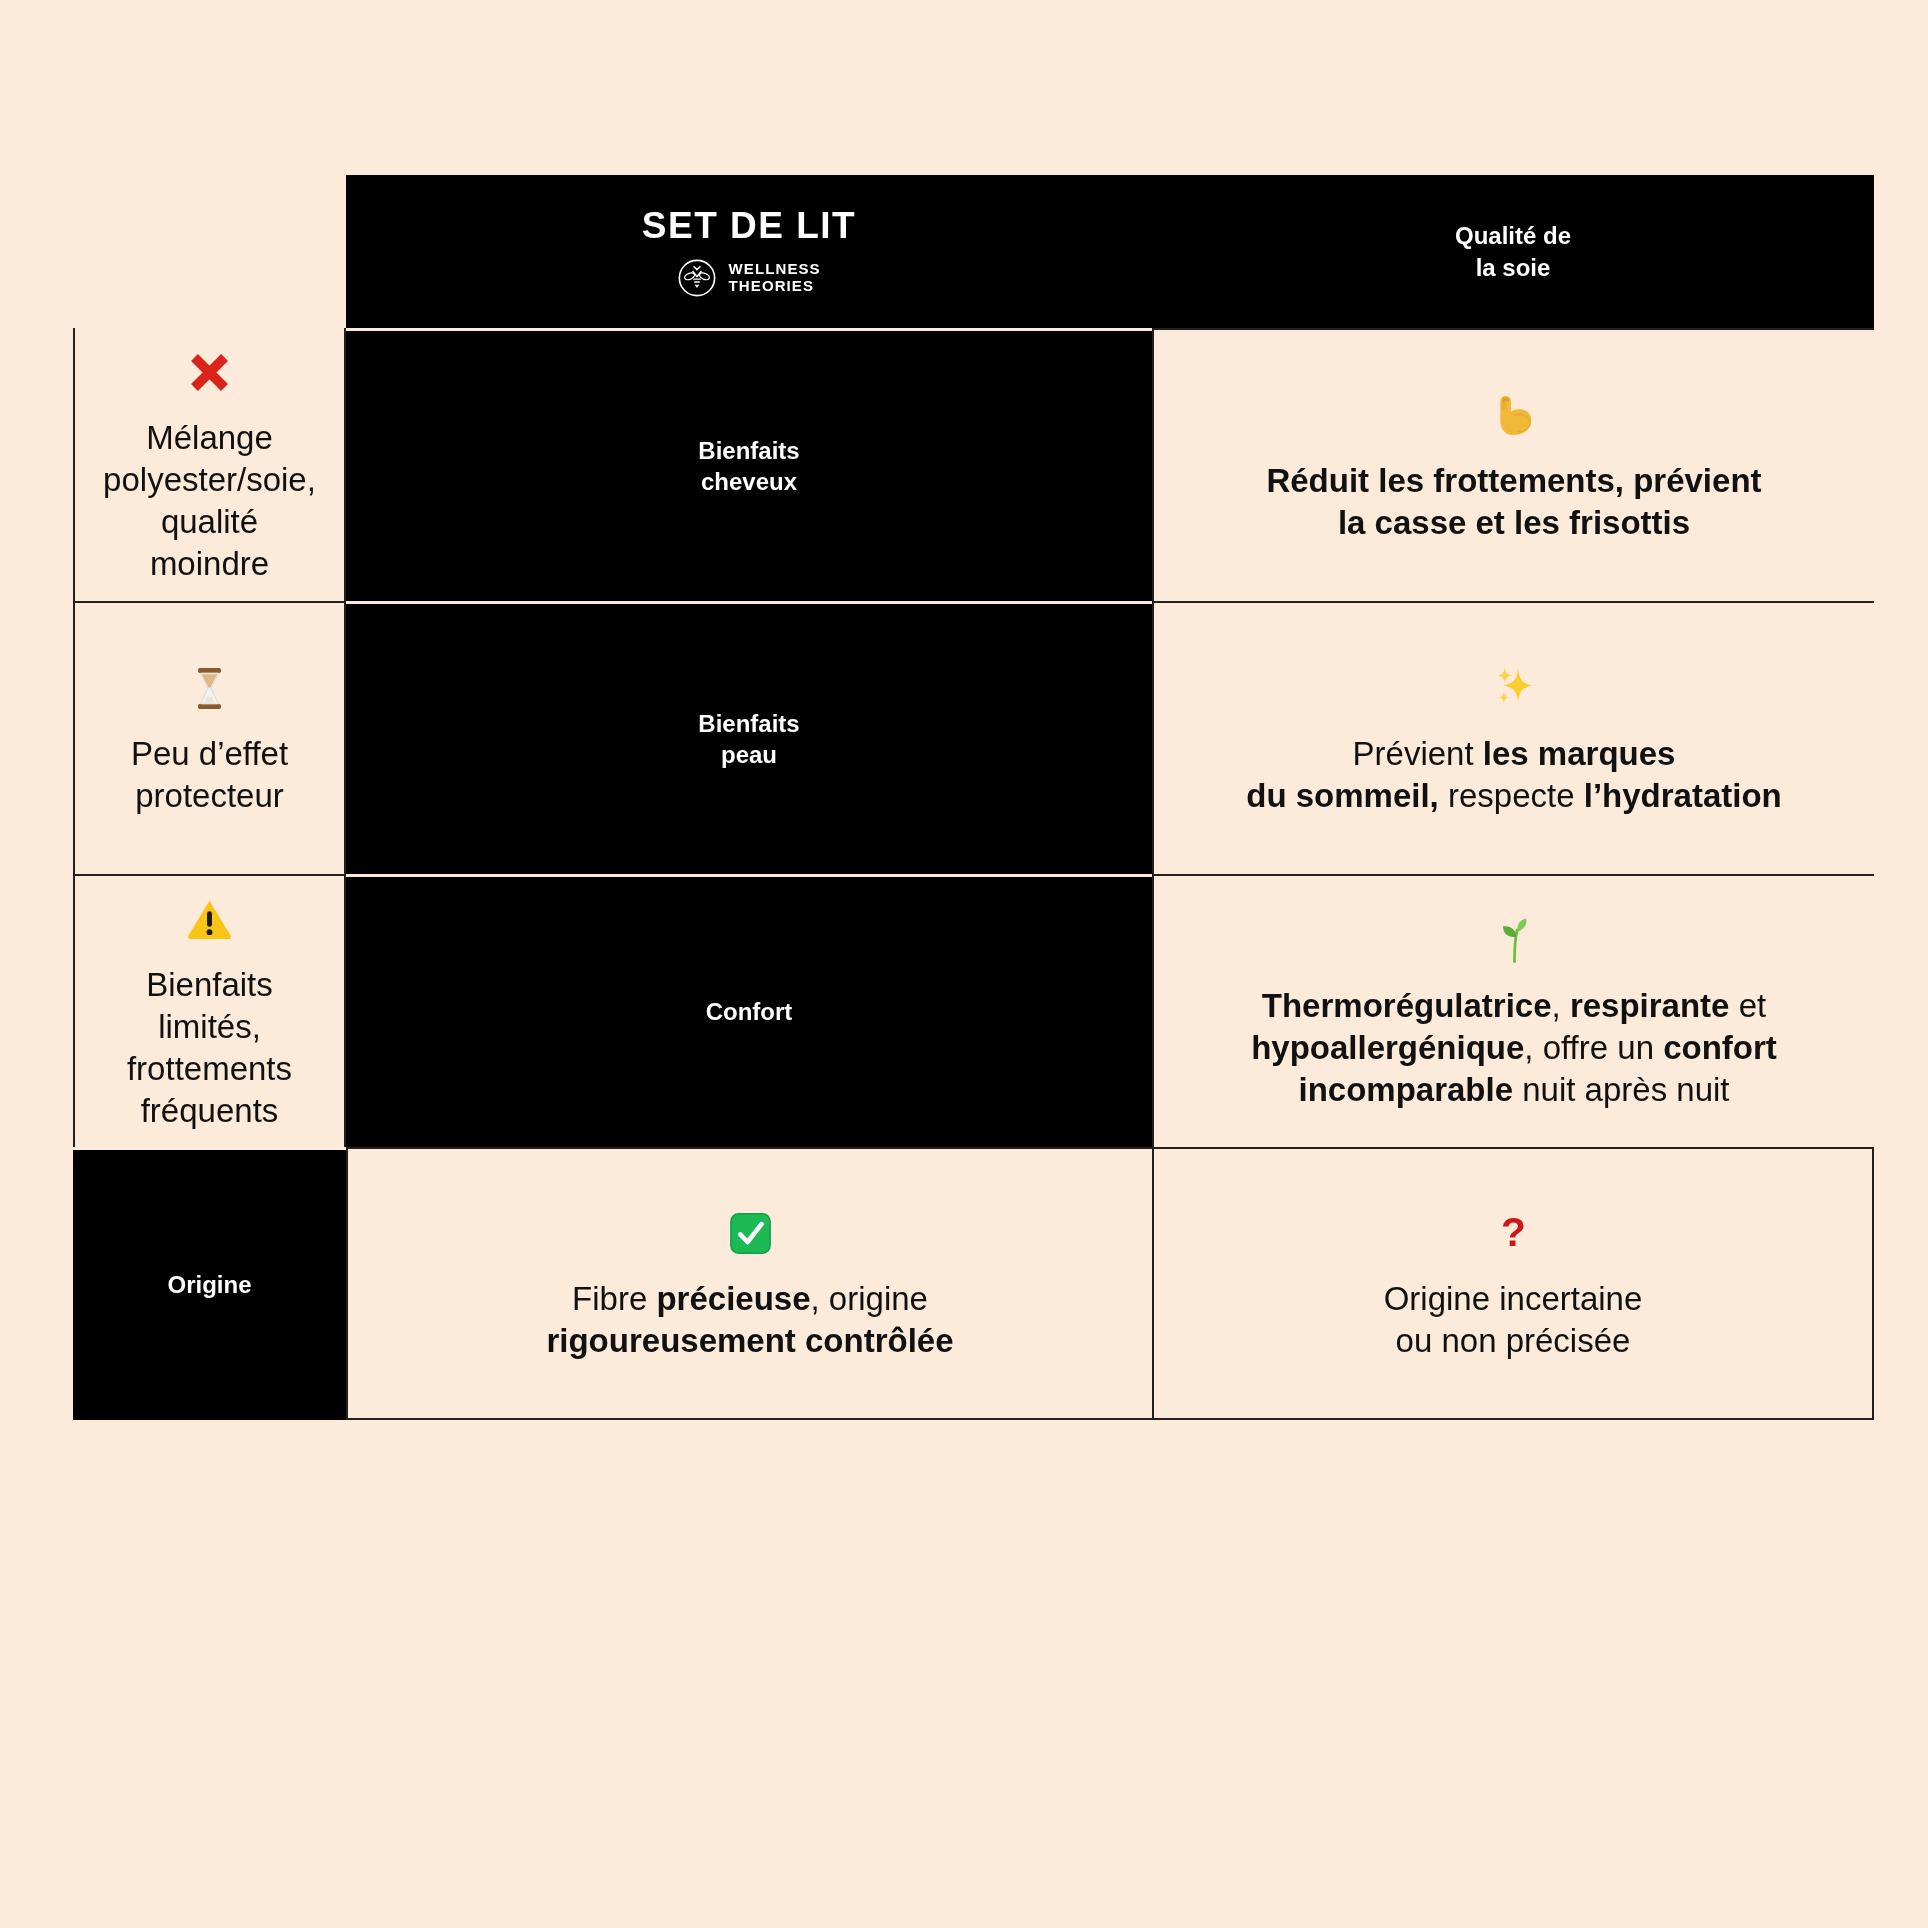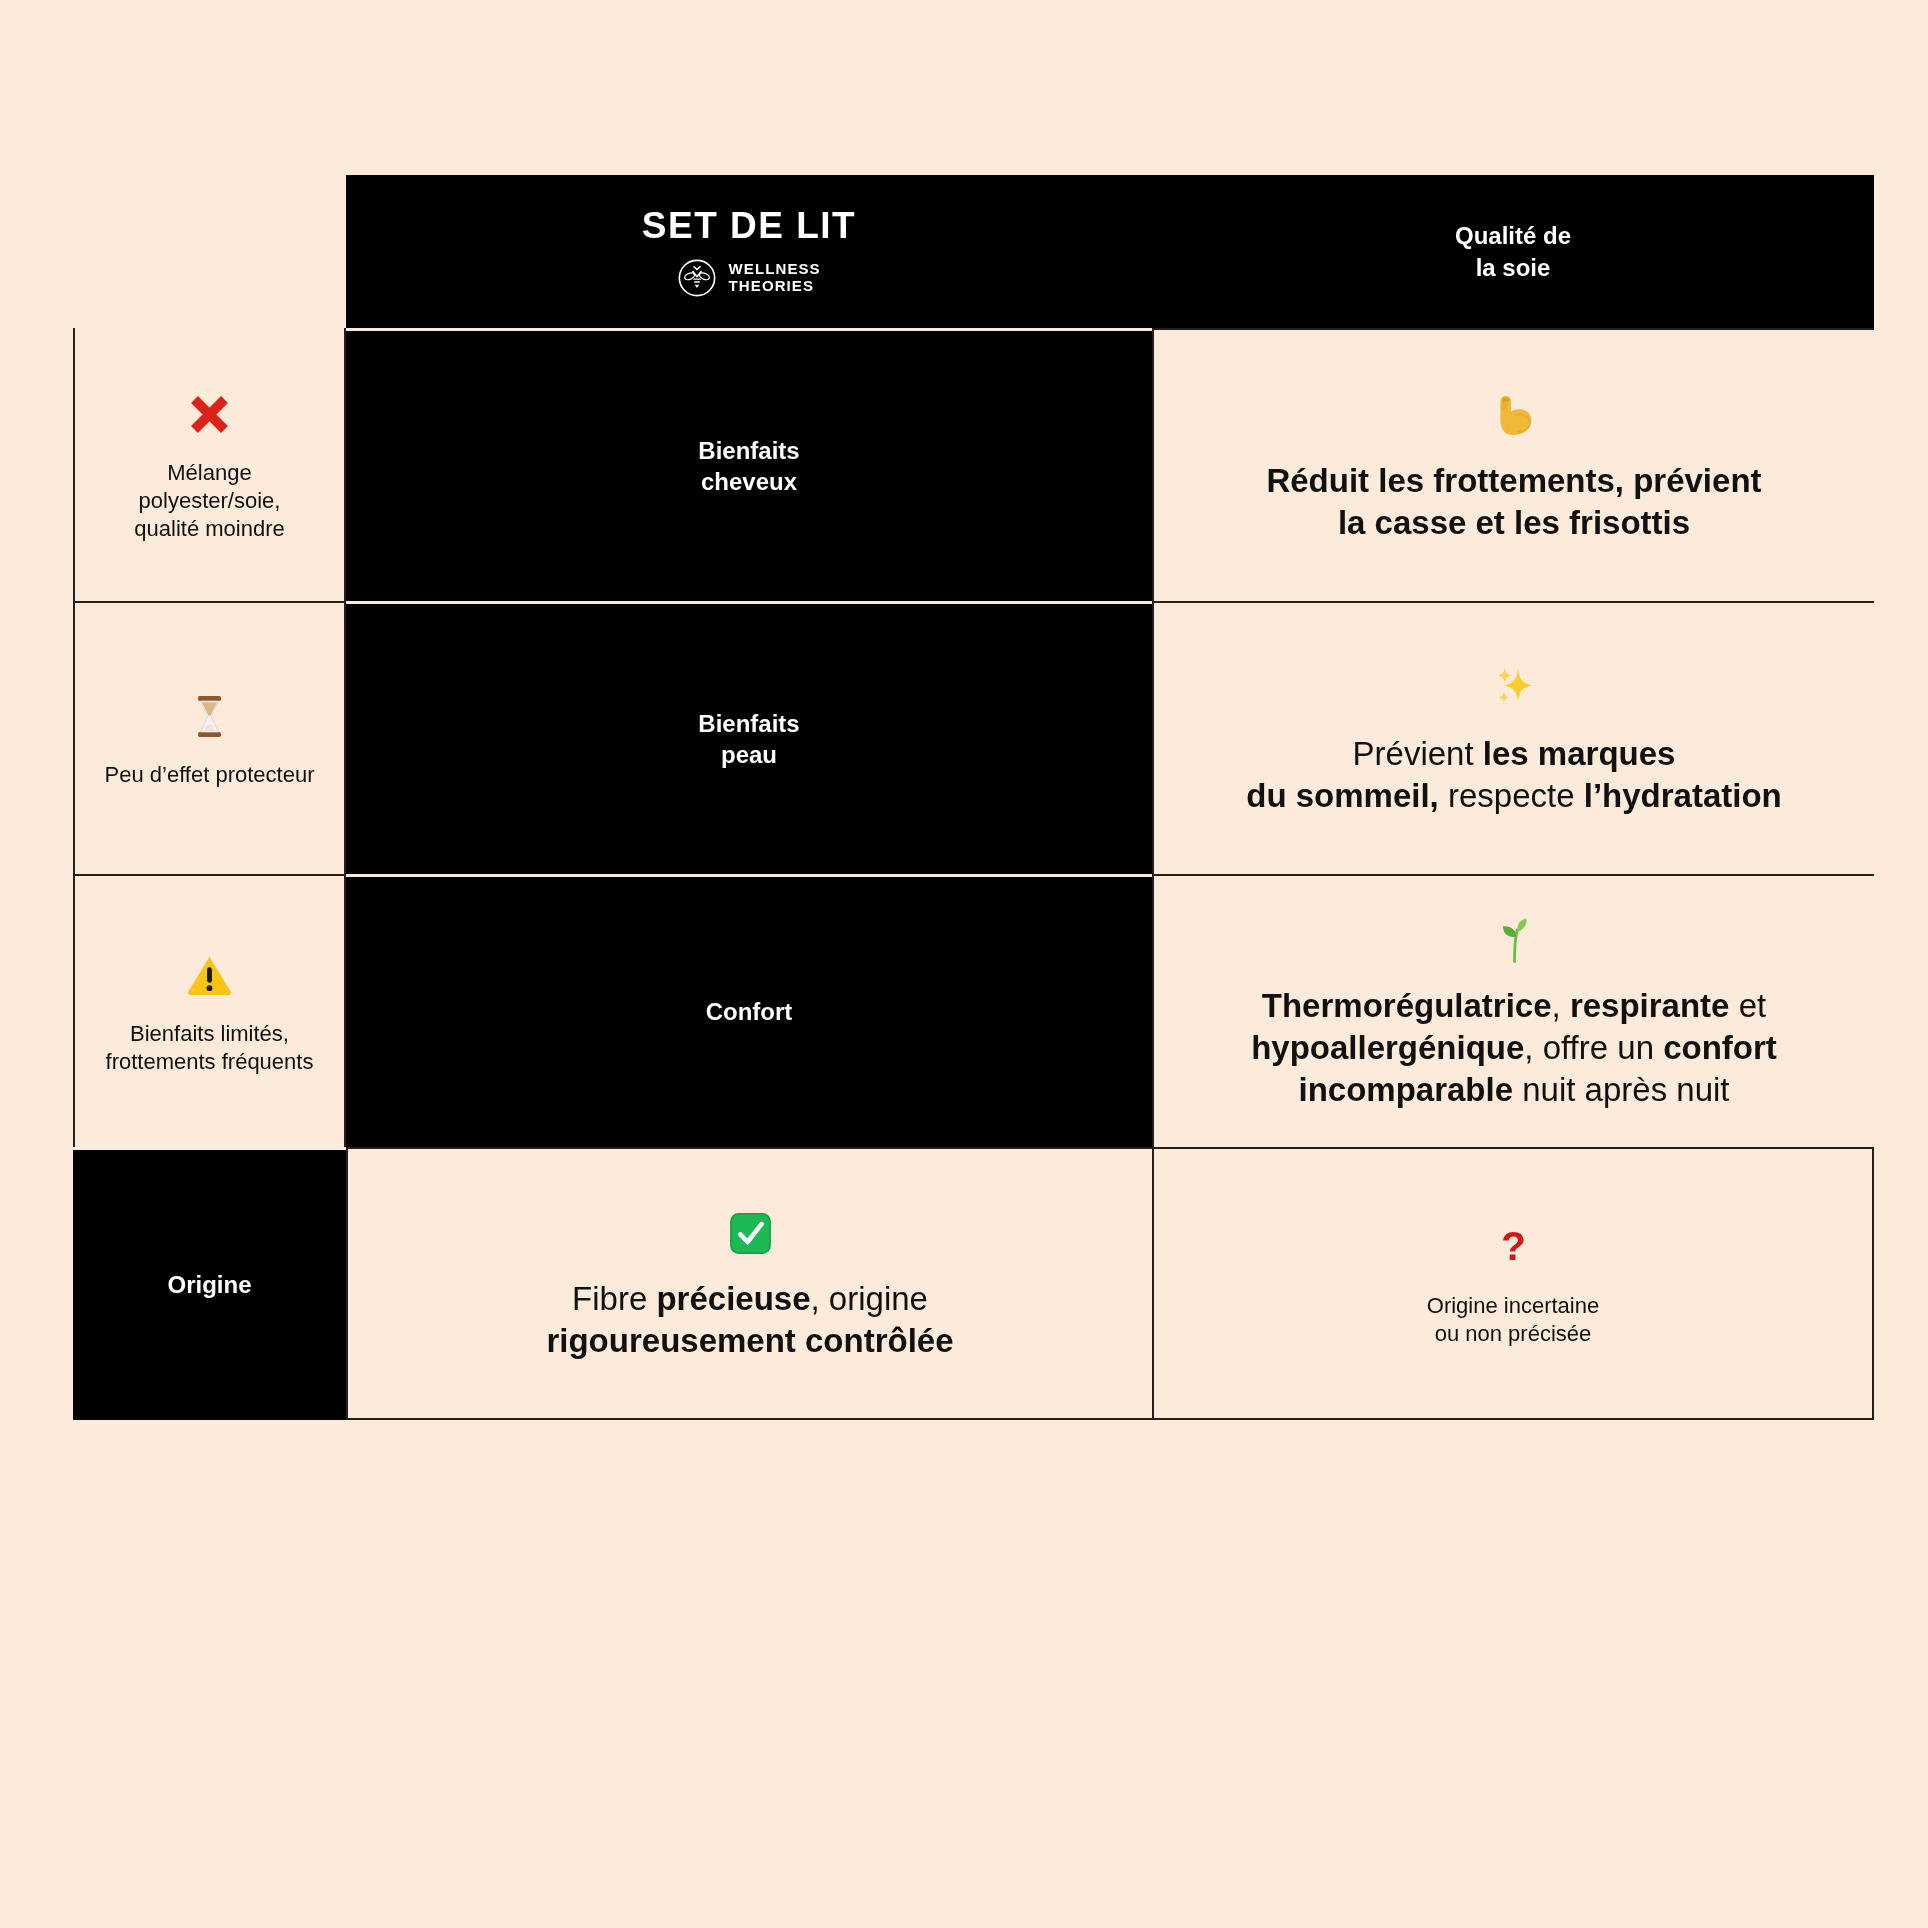--- a/index.html
+++ b/index.html
@@ -133,21 +133,21 @@
 
   .cell-text {
     font-size: 33px;
     line-height: 1.28;
     color: #111111;
     max-width: 100%;
   }
   .cell-text.bold { font-weight: 700; }
   .cell-text b { font-weight: 700; }
   .col-ours .cell-text { font-size: 33px; }
-  .col-other .cell-text { font-size: 22px; font-weight: 400; }
+  .col-other .cell-text { font-size: 33px; font-weight: 400; }
 </style>
 </head>
 <body>
 
 <div class="stage">
   <div class="cmp-table">
 
     <div class="hdr-spacer"></div>
 
     <div class="hdr-cell first">

